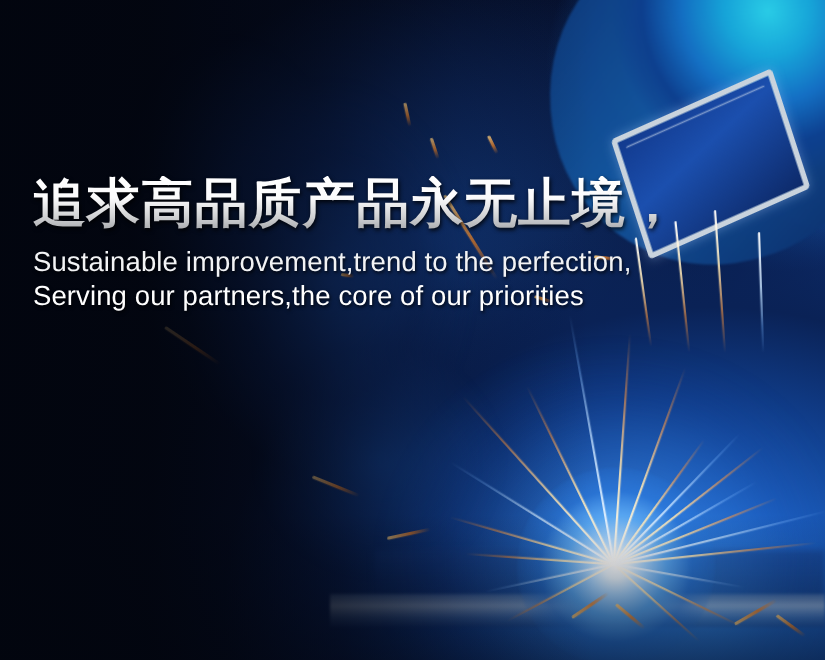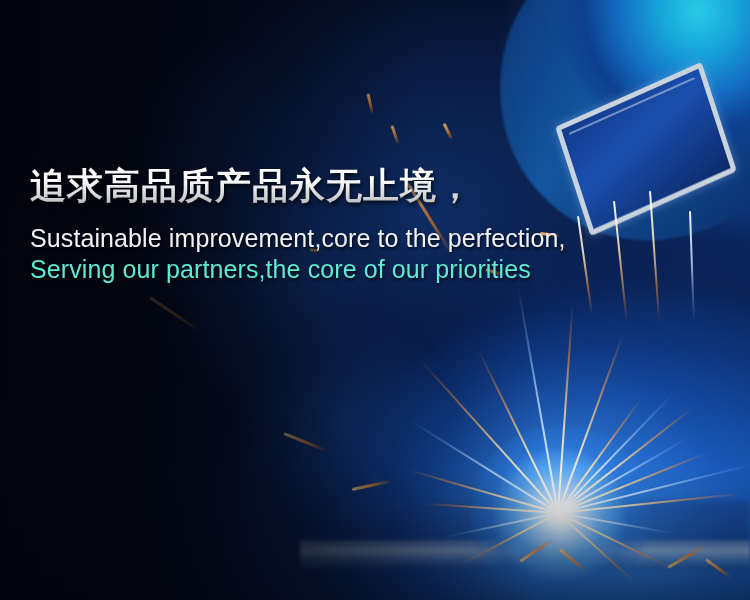--- a/index.html
+++ b/index.html
@@ -148,21 +148,21 @@
   }
 
   
   .text-block {
     position: absolute;
     left: 30px;
     top: 160px;
     width: 700px;
   }
   .headline {
-    font-size: 36px;
+    font-size: 48px;
     font-weight: 700;
     line-height: 52px;
     letter-spacing: 1px;
     margin: 0;
     background: linear-gradient(180deg, #ffffff 0%, #fbfbfc 38%, #cfd0d2 72%, #9fa1a5 100%);
     -webkit-background-clip: text;
     background-clip: text;
     color: transparent;
     -webkit-text-fill-color: transparent;
     text-shadow: none;
@@ -175,21 +175,21 @@
     margin: 0;
     white-space: nowrap;
     letter-spacing: 0.1px;
   }
   .subline-1 {
     color: #f2f3f5;
     text-shadow: 1px 2px 3px rgba(0,0,0,0.8);
     margin-top: 11px;
   }
   .subline-2 {
-    color: #5eead4;
+    color: #ffffff;
     text-shadow: 1px 2px 3px rgba(0,0,0,0.8);
   }
 </style>
 </head>
 <body>
 
 <div class="banner">
 
   <div class="bg-layer bg-base"></div>
   <div class="bg-layer bg-garment"></div>
@@ -244,17 +244,17 @@
     <div class="spark embers" style="left:520px; top:560px; width:40px; transform:rotate(-34deg);"></div>
     <div class="spark embers" style="left:560px; top:548px; width:34px; transform:rotate(40deg);"></div>
     <div class="spark embers" style="left:668px; top:566px; width:44px; transform:rotate(-30deg);"></div>
     <div class="spark embers" style="left:706px; top:558px; width:32px; transform:rotate(36deg);"></div>
   </div>
 
   <div class="bg-layer bg-vignette"></div>
 
   <div class="text-block">
     <div class="headline">追求高品质产品永无止境，</div>
-    <div class="subline subline-1">Sustainable improvement,core to the perfection,</div>
+    <div class="subline subline-1">Sustainable improvement,trend to the perfection,</div>
     <div class="subline subline-2">Serving our partners,the core of our priorities</div>
   </div>
 
 </div>
 
 </body></html>

